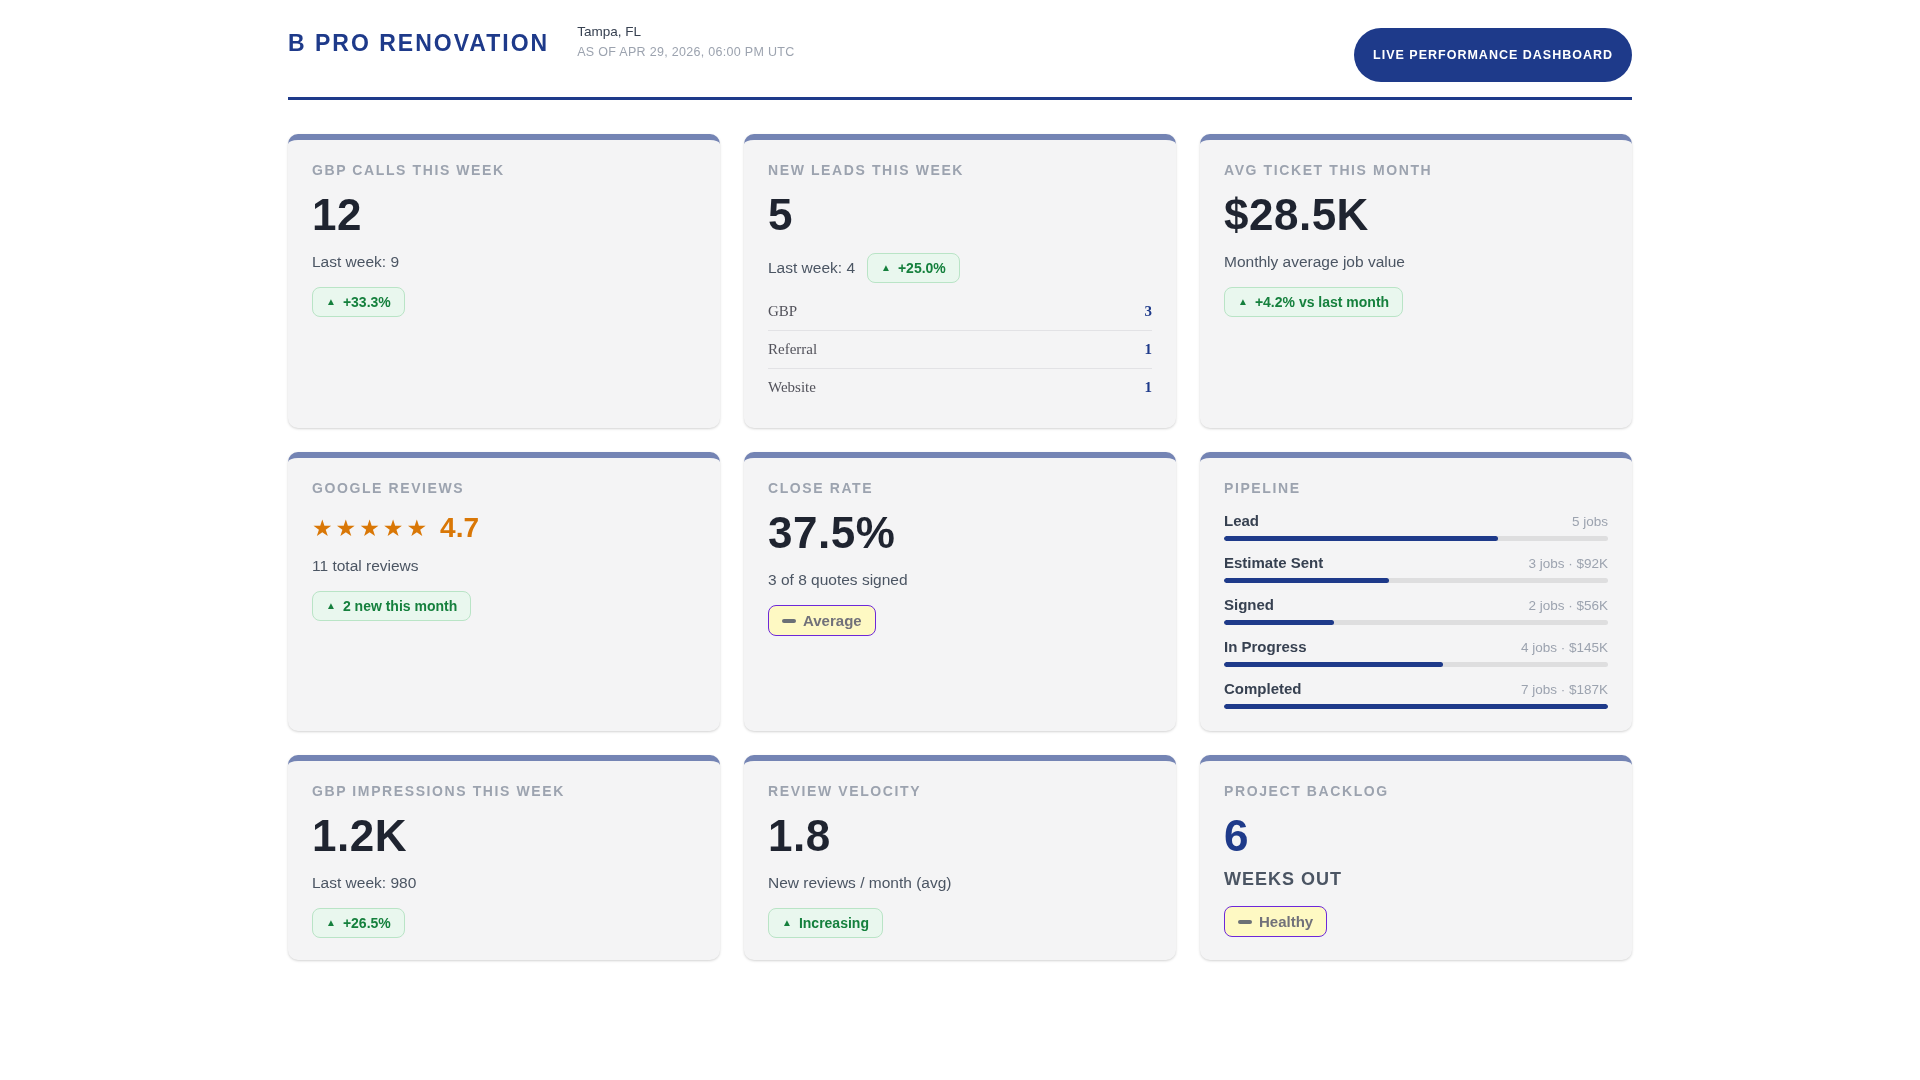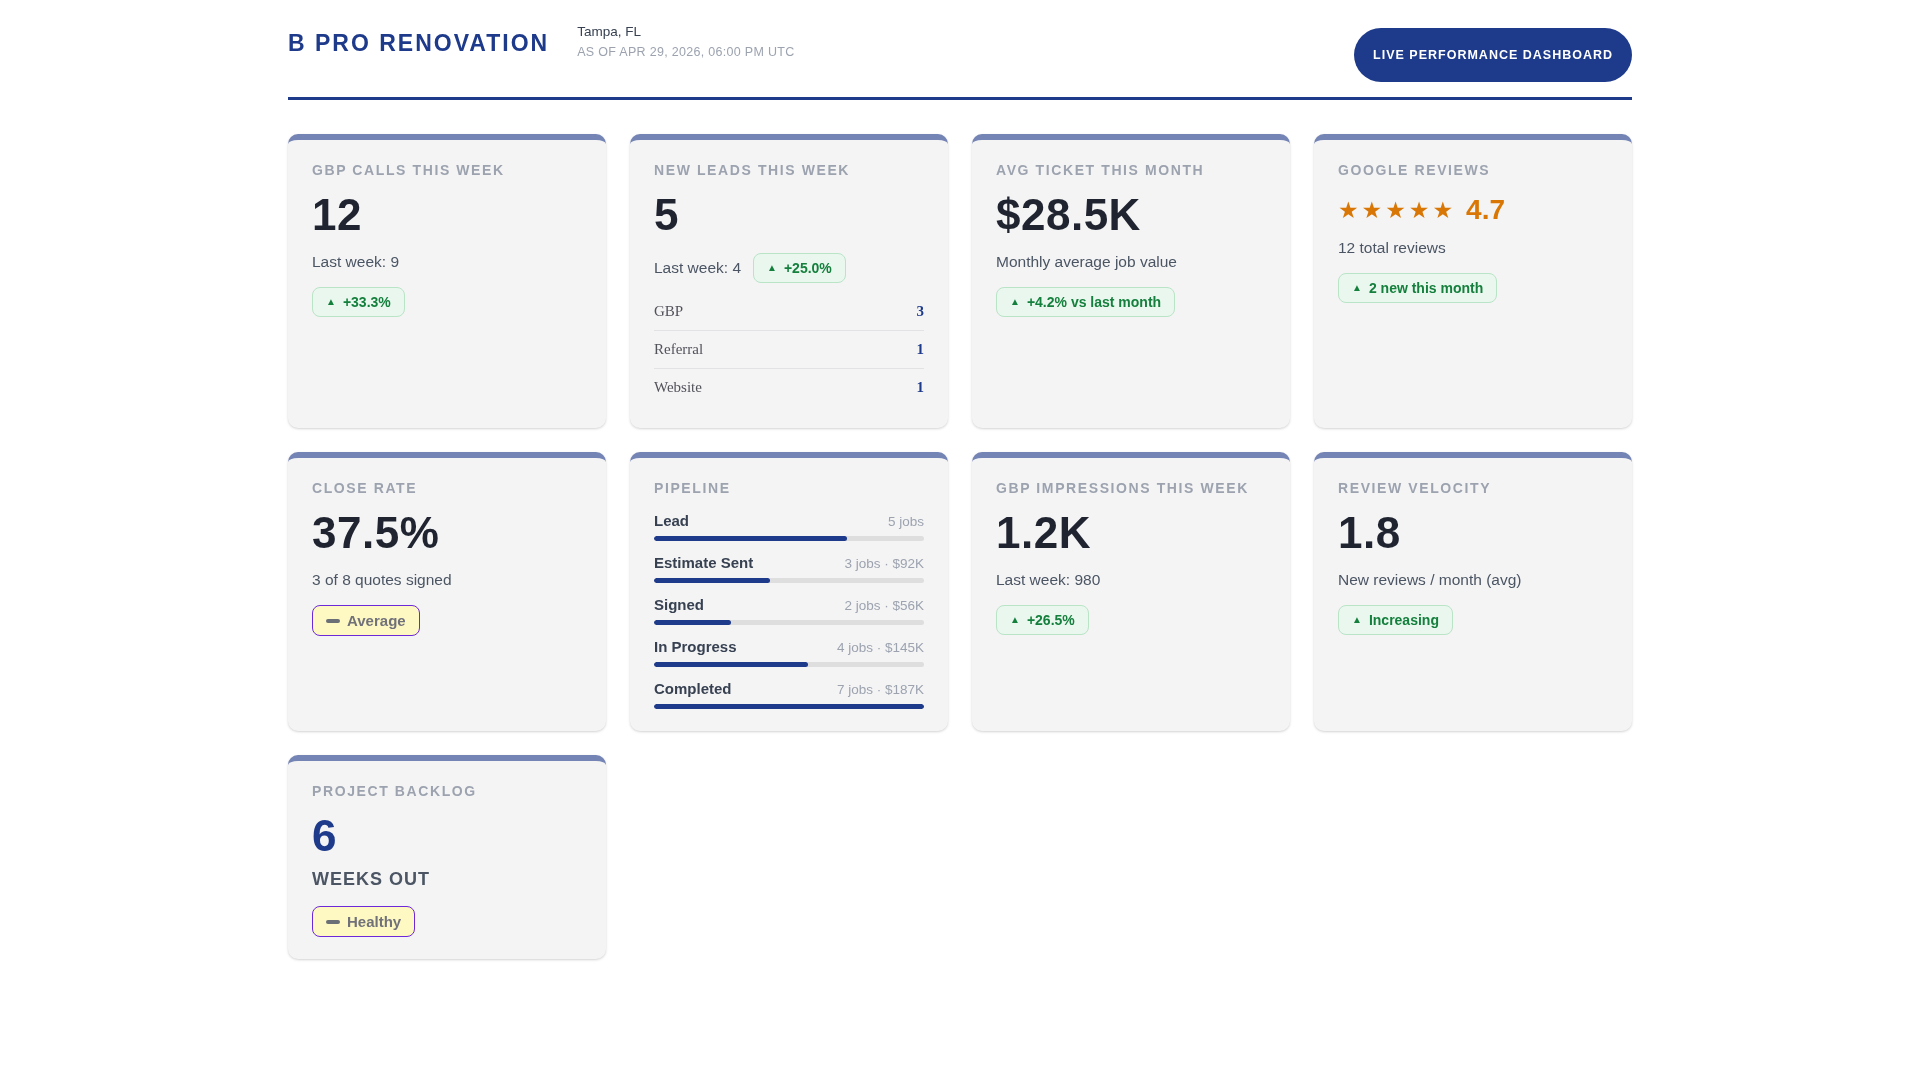--- a/index.html
+++ b/index.html
@@ -23,21 +23,21 @@
   .header-spacer { flex: 1; }
   .live-badge {
     background: #1e3a8a; color: #ffffff; border: none;
     font-family: inherit; font-size: 12.5px; font-weight: 700; letter-spacing: 1px;
     padding: 20px 19px; border-radius: 999px; margin-top: 4px; white-space: nowrap;
   }
   .header-rule { height: 3px; background: #1e3a8a; margin-top: 15px; }
 
   
   .grid {
-    display: grid; grid-template-columns: repeat(4, 1fr);
+    display: grid; grid-template-columns: repeat(3, 1fr);
     gap: 24px; margin-top: 34px;
   }
   .card {
     background: #f4f4f5; border-radius: 10px;
     border-top: 6px solid #7484b4;
     box-shadow: 0 1px 3px rgba(0,0,0,0.12), 0 1px 2px rgba(0,0,0,0.06);
     padding: 22px 24px;
   }
   .card-r1 { min-height: 228px; }
   .card-r2 { min-height: 266px; }
@@ -172,21 +172,21 @@
         </span>
       </div>
     </div>
 
     <div class="card card-r2">
       <div class="card-label">GOOGLE REVIEWS</div>
       <div class="stars-row">
         <span class="stars">★★★★★</span>
         <span class="rating">4.7</span>
       </div>
-      <div class="sub-text">12 total reviews</div>
+      <div class="sub-text">11 total reviews</div>
       <div>
         <span class="badge badge-up">
           <span class="tri">▲</span>
           <span>2 new this month</span>
         </span>
       </div>
     </div>
 
     <div class="card card-r2">
       <div class="card-label">CLOSE RATE</div>

